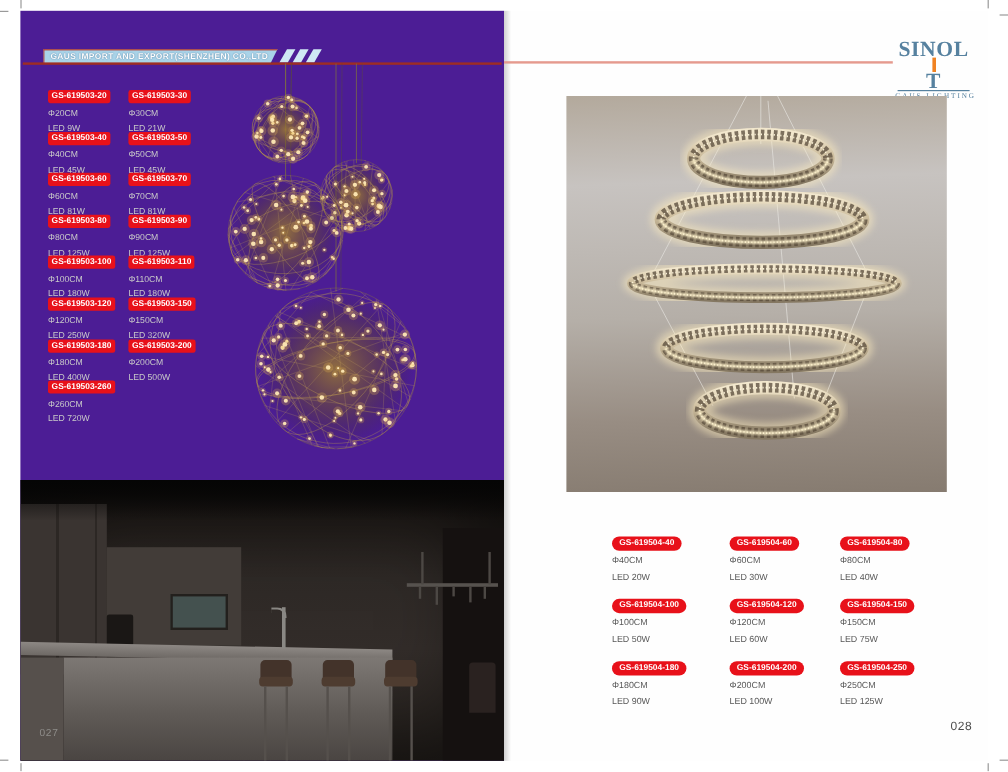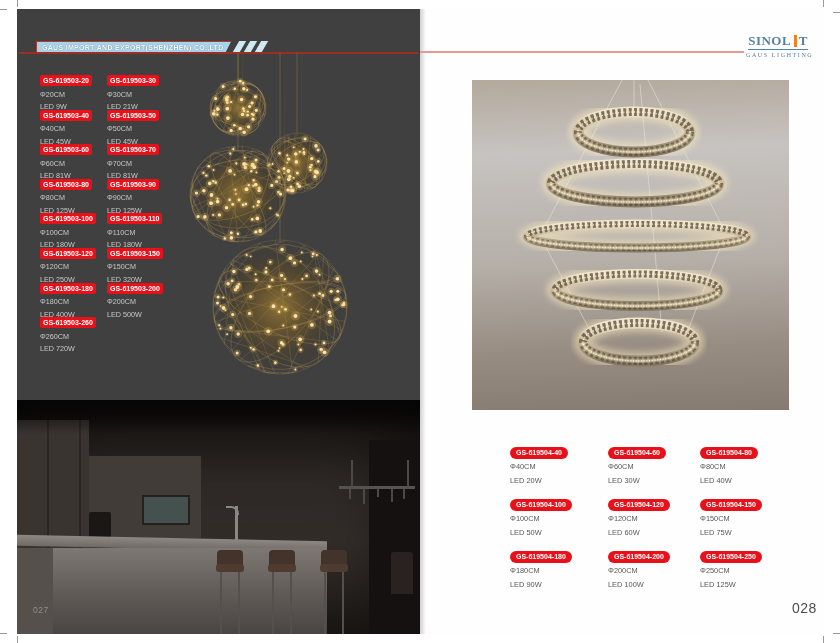--- a/index.html
+++ b/index.html
@@ -1,21 +1,21 @@
 <!DOCTYPE html>
 <html style="--label-red: #e8111a; --banner-blue: #a9d3e8; --rule-left: #9e2d24; --rule-right: #e59a8e; --spec-left: #c9c9c9; --spec-right: #575757; --brand-blue: #56819f; --brand-orange: #f08222;"><head>
 <meta charset="utf-8">
 <style>
   html,body{margin:0;padding:0;background:#fff;}
   .spread{position:relative;width:840px;height:643px;background:#fff;overflow:hidden;
           font-family:"Liberation Sans",sans-serif;}
   
   .cm{position:absolute;background:#9a9a9a;}
   
-  .page-left{position:absolute;left:17px;top:9px;width:403px;height:625px;background:#404040;overflow:hidden;}
+  .page-left{position:absolute;left:17px;top:9px;width:403px;height:625px;background:#4c1d95;overflow:hidden;}
   .banner{position:absolute;left:19px;top:31px;height:13px;display:flex;align-items:center;}
   .banner-main{background:var(--banner-blue);border-top:1px solid #b33a2e;border-left:1px solid #b33a2e;
       color:#fff;font-size:7px;font-weight:bold;letter-spacing:.3px;padding:2px 8px 2px 5px;
       text-shadow:0 0 1px rgba(40,90,130,.95);white-space:nowrap;
       clip-path:polygon(0 0,100% 0,calc(100% - 6px) 100%,0 100%);}
   .banner-stripe{width:7px;height:11px;background:#cfe8f4;transform:skewX(-30deg);margin-left:4px;}
   .rule-left{position:absolute;left:2px;top:43px;width:399px;height:2px;background:var(--rule-left);}
   .products-left{position:absolute;left:23px;top:60px;display:grid;grid-template-columns:67px 67px;grid-auto-rows:34.6px;}
   .prod-l .code{display:inline-block;background:var(--label-red);color:#fff;font-size:7px;font-weight:bold;
       padding:2px 3px;border-radius:2px;white-space:nowrap;}
@@ -50,32 +50,32 @@
   .k-rack-h{background:#4c4844;width:1.5px;}
   .k-right-dark{left:352px;top:40px;width:51px;height:194px;background:#151110;}
   .k-right-chair{left:374px;top:152px;width:22px;height:42px;background:#2a2220;border-radius:3px 3px 0 0;}
   .page-num-left{position:absolute;left:16px;top:205px;color:#8f8d8a;font-size:8.5px;letter-spacing:.5px;}
   
   .page-right{position:absolute;left:420px;top:9px;width:403px;height:625px;background:#fefefe;}
   .fold-shadow{position:absolute;left:0;top:0;width:6px;height:625px;
       background:linear-gradient(90deg,rgba(0,0,0,.18),rgba(0,0,0,0));}
   .rule-right{position:absolute;left:0;top:42px;width:324px;height:1.5px;background:var(--rule-right);}
   .logo{position:absolute;left:326px;top:25px;width:64px;text-align:center;font-family:"Liberation Serif",serif;}
-  .logo-word{display:flex;align-items:center;justify-content:center;font-size:13px;font-weight:bold;
-      color:var(--brand-blue);letter-spacing:.5px;line-height:14px;}
+  .logo-word{display:flex;align-items:center;justify-content:center;font-size:18px;font-weight:bold;
+      color:var(--brand-blue);letter-spacing:.5px;line-height:14px;flex-direction:column;}
   .logo-bar{display:inline-block;width:3.5px;height:12px;background:var(--brand-orange);margin:0 1.5px 0 2.5px;}
   .logo-rule{border-top:1.3px solid var(--brand-blue);margin:1px 2px 0 2px;}
   .logo-sub{font-size:6px;color:var(--brand-blue);letter-spacing:1.6px;margin-top:1.5px;white-space:nowrap;}
   .photo{position:absolute;left:52px;top:71px;width:317px;height:330px;overflow:hidden;
       background:linear-gradient(178deg,#b3a99c 0%,#c7c3c0 22%,#b5afa8 55%,#988d83 80%,#867b70 100%);}
   .products-right{position:absolute;left:90px;top:432px;display:grid;grid-template-columns:98px 92px auto;grid-auto-rows:52px;}
   .prod-r .code{display:inline-block;background:var(--label-red);color:#fff;font-size:7px;font-weight:bold;
       padding:2.5px 6px;border-radius:7px;white-space:nowrap;}
   .prod-r .spec{font-size:7.4px;color:var(--spec-right);line-height:10.5px;margin-top:3px;white-space:nowrap;}
-  .page-num-right{position:absolute;left:372px;top:591px;color:#4c4c4c;font-size:14px;letter-spacing:.5px;}
+  .page-num-right{position:absolute;left:372px;top:591px;color:#4c4c4c;font-size:10px;letter-spacing:.5px;}
 </style>
 </head>
 <body>
 
 <div class="spread">
 
   <div class="cm" style="left:17px;top:0;width:1px;height:7px;"></div>
   <div class="cm" style="left:0;top:9px;width:7px;height:1px;"></div>
   <div class="cm" style="left:823px;top:0;width:1px;height:7px;"></div>
   <div class="cm" style="left:833px;top:12px;width:7px;height:1px;"></div>

